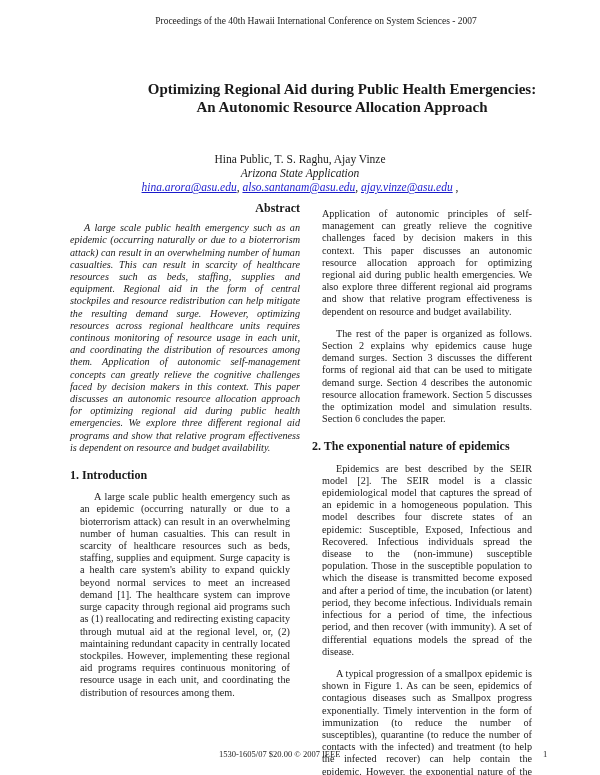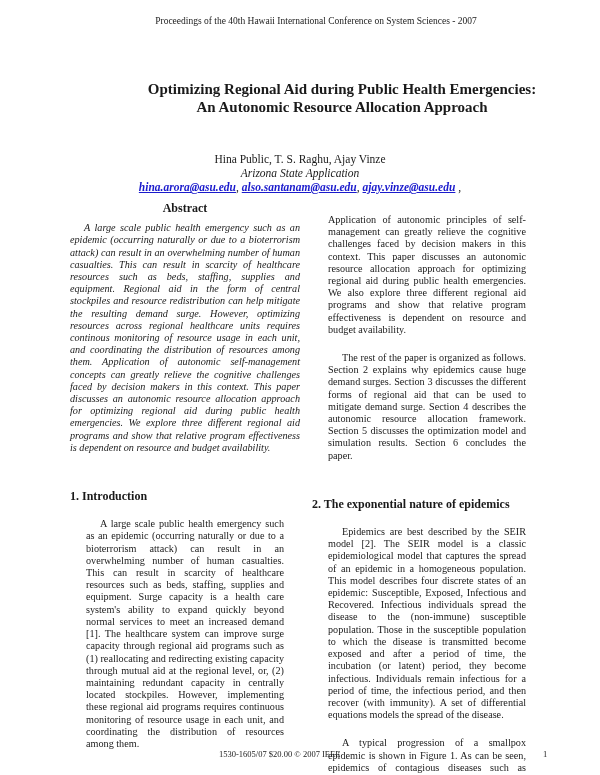--- a/index.html
+++ b/index.html
@@ -1,28 +1,28 @@
 <!DOCTYPE html>
 <html><head>
 <meta charset="utf-8">
 <style>
   html, body { margin: 0; padding: 0; background: #ffffff; }
   body { width: 600px; height: 775px; position: relative; overflow: hidden; font-family: "Liberation Serif", serif; color: #1a1a1a; }
   .header { position: absolute; top: 16px; left: 16px; width: 600px; text-align: center; font-size: 9.5px; }
   .title { position: absolute; top: 80px; left: 0; width: 600px; text-align: center; font-weight: bold; font-size: 15px; line-height: 18px; margin-left: 42px; }
   .authors { position: absolute; top: 152px; left: 0; width: 600px; text-align: center; font-size: 11.5px; line-height: 14px; }
   .authors .aff { font-style: italic; }
-  .authors a { color: #1a1acc; text-decoration: underline; font-style: italic; font-weight: bold; }
+  .authors a { color: #1a1acc; text-decoration: underline; font-style: italic; }
   .col { position: absolute; top: 198px; width: 230px; font-size: 10.2px; line-height: 12.2px; text-align: justify; }
   .col.left { left: 70px; }
   .col.right { left: 312px; top: 198px; }
-  .h-abs { text-align: center; font-weight: bold; font-size: 12px; margin: 4px 0 8px 0; }
+  .h-abs { text-align: right; font-weight: bold; font-size: 12px; margin: 4px 0 8px 0; }
   .abstract { font-style: italic; text-indent: 14px; margin: 0; }
-  .sec { font-weight: bold; font-size: 12px; margin: 36px 0 10px 0; text-align: left; }
-  p { margin: 16px; }
+  .sec { font-weight: bold; font-size: 12px; margin: 15px 0 10px 0; text-align: left; }
+  p { margin: 10px; }
   p.ind { text-indent: 14px; }
   .footer { position: absolute; top: 749px; left: 219px; font-size: 8.5px; }
   .pageno { position: absolute; top: 749px; left: 543px; font-size: 8.5px; }
 </style>
 </head>
 <body>
 
 <div class="header">Proceedings of the 40th Hawaii International Conference on System Sciences - 2007</div>
 
 <div class="title">

